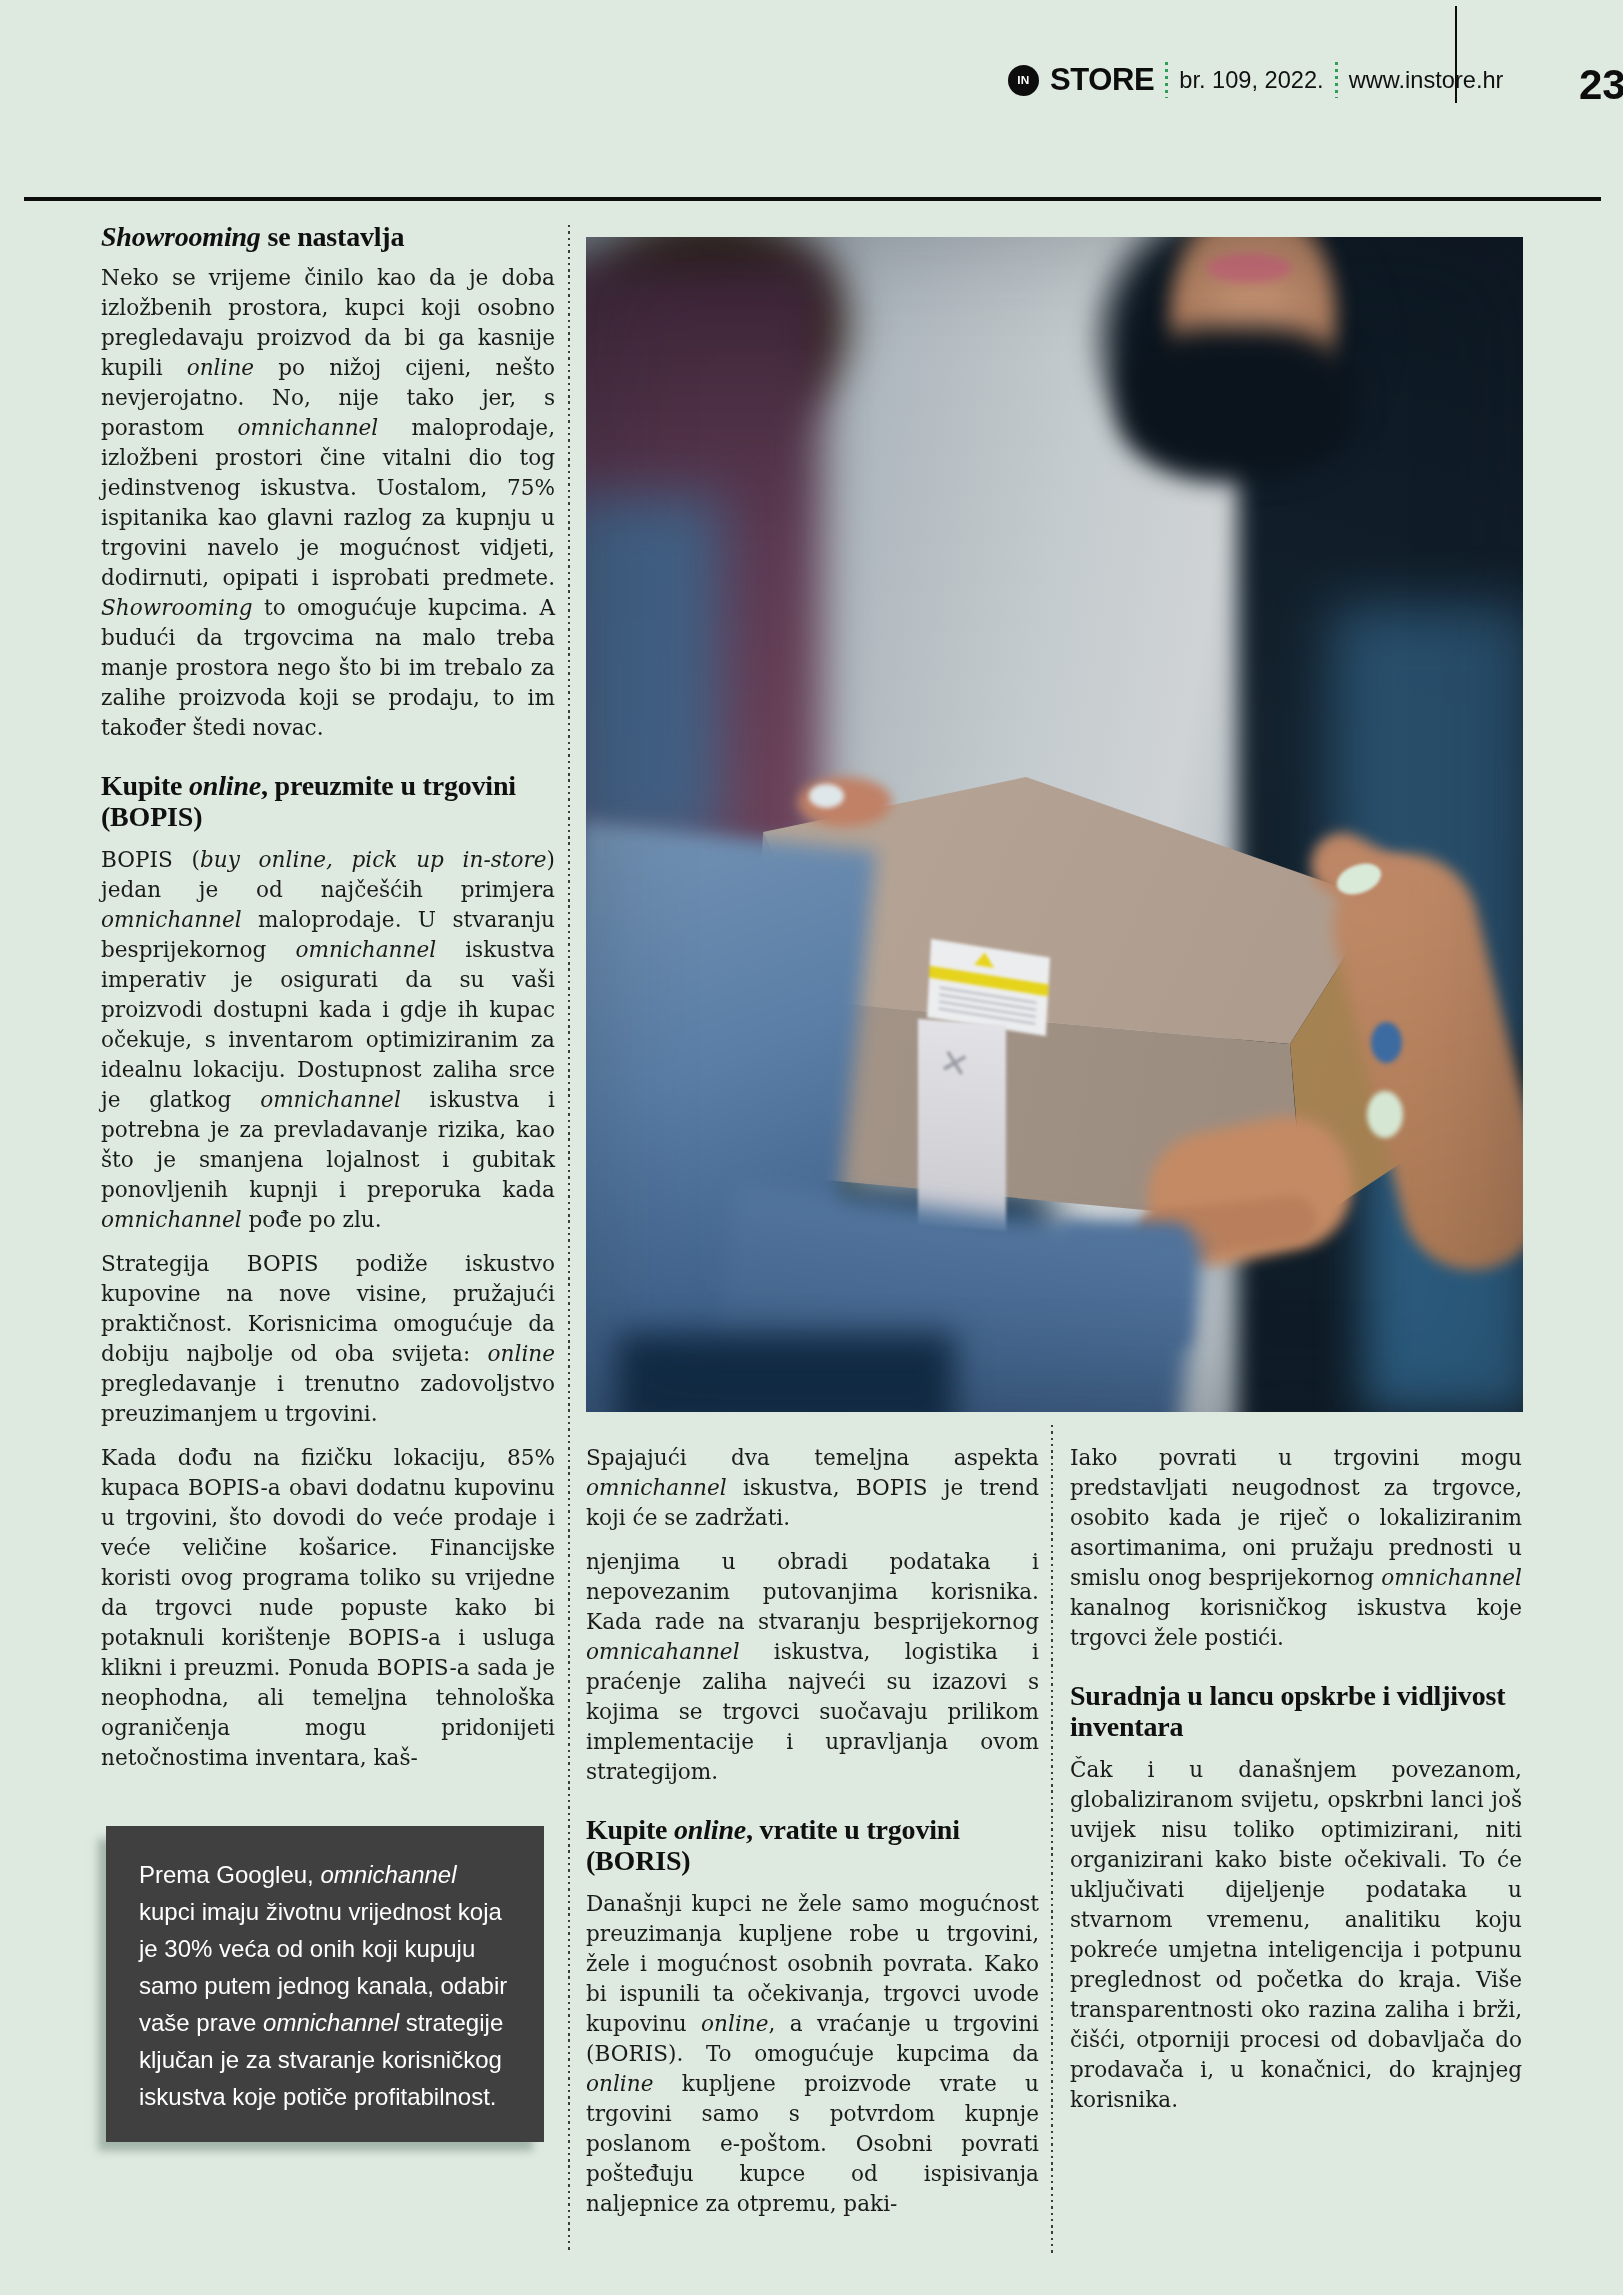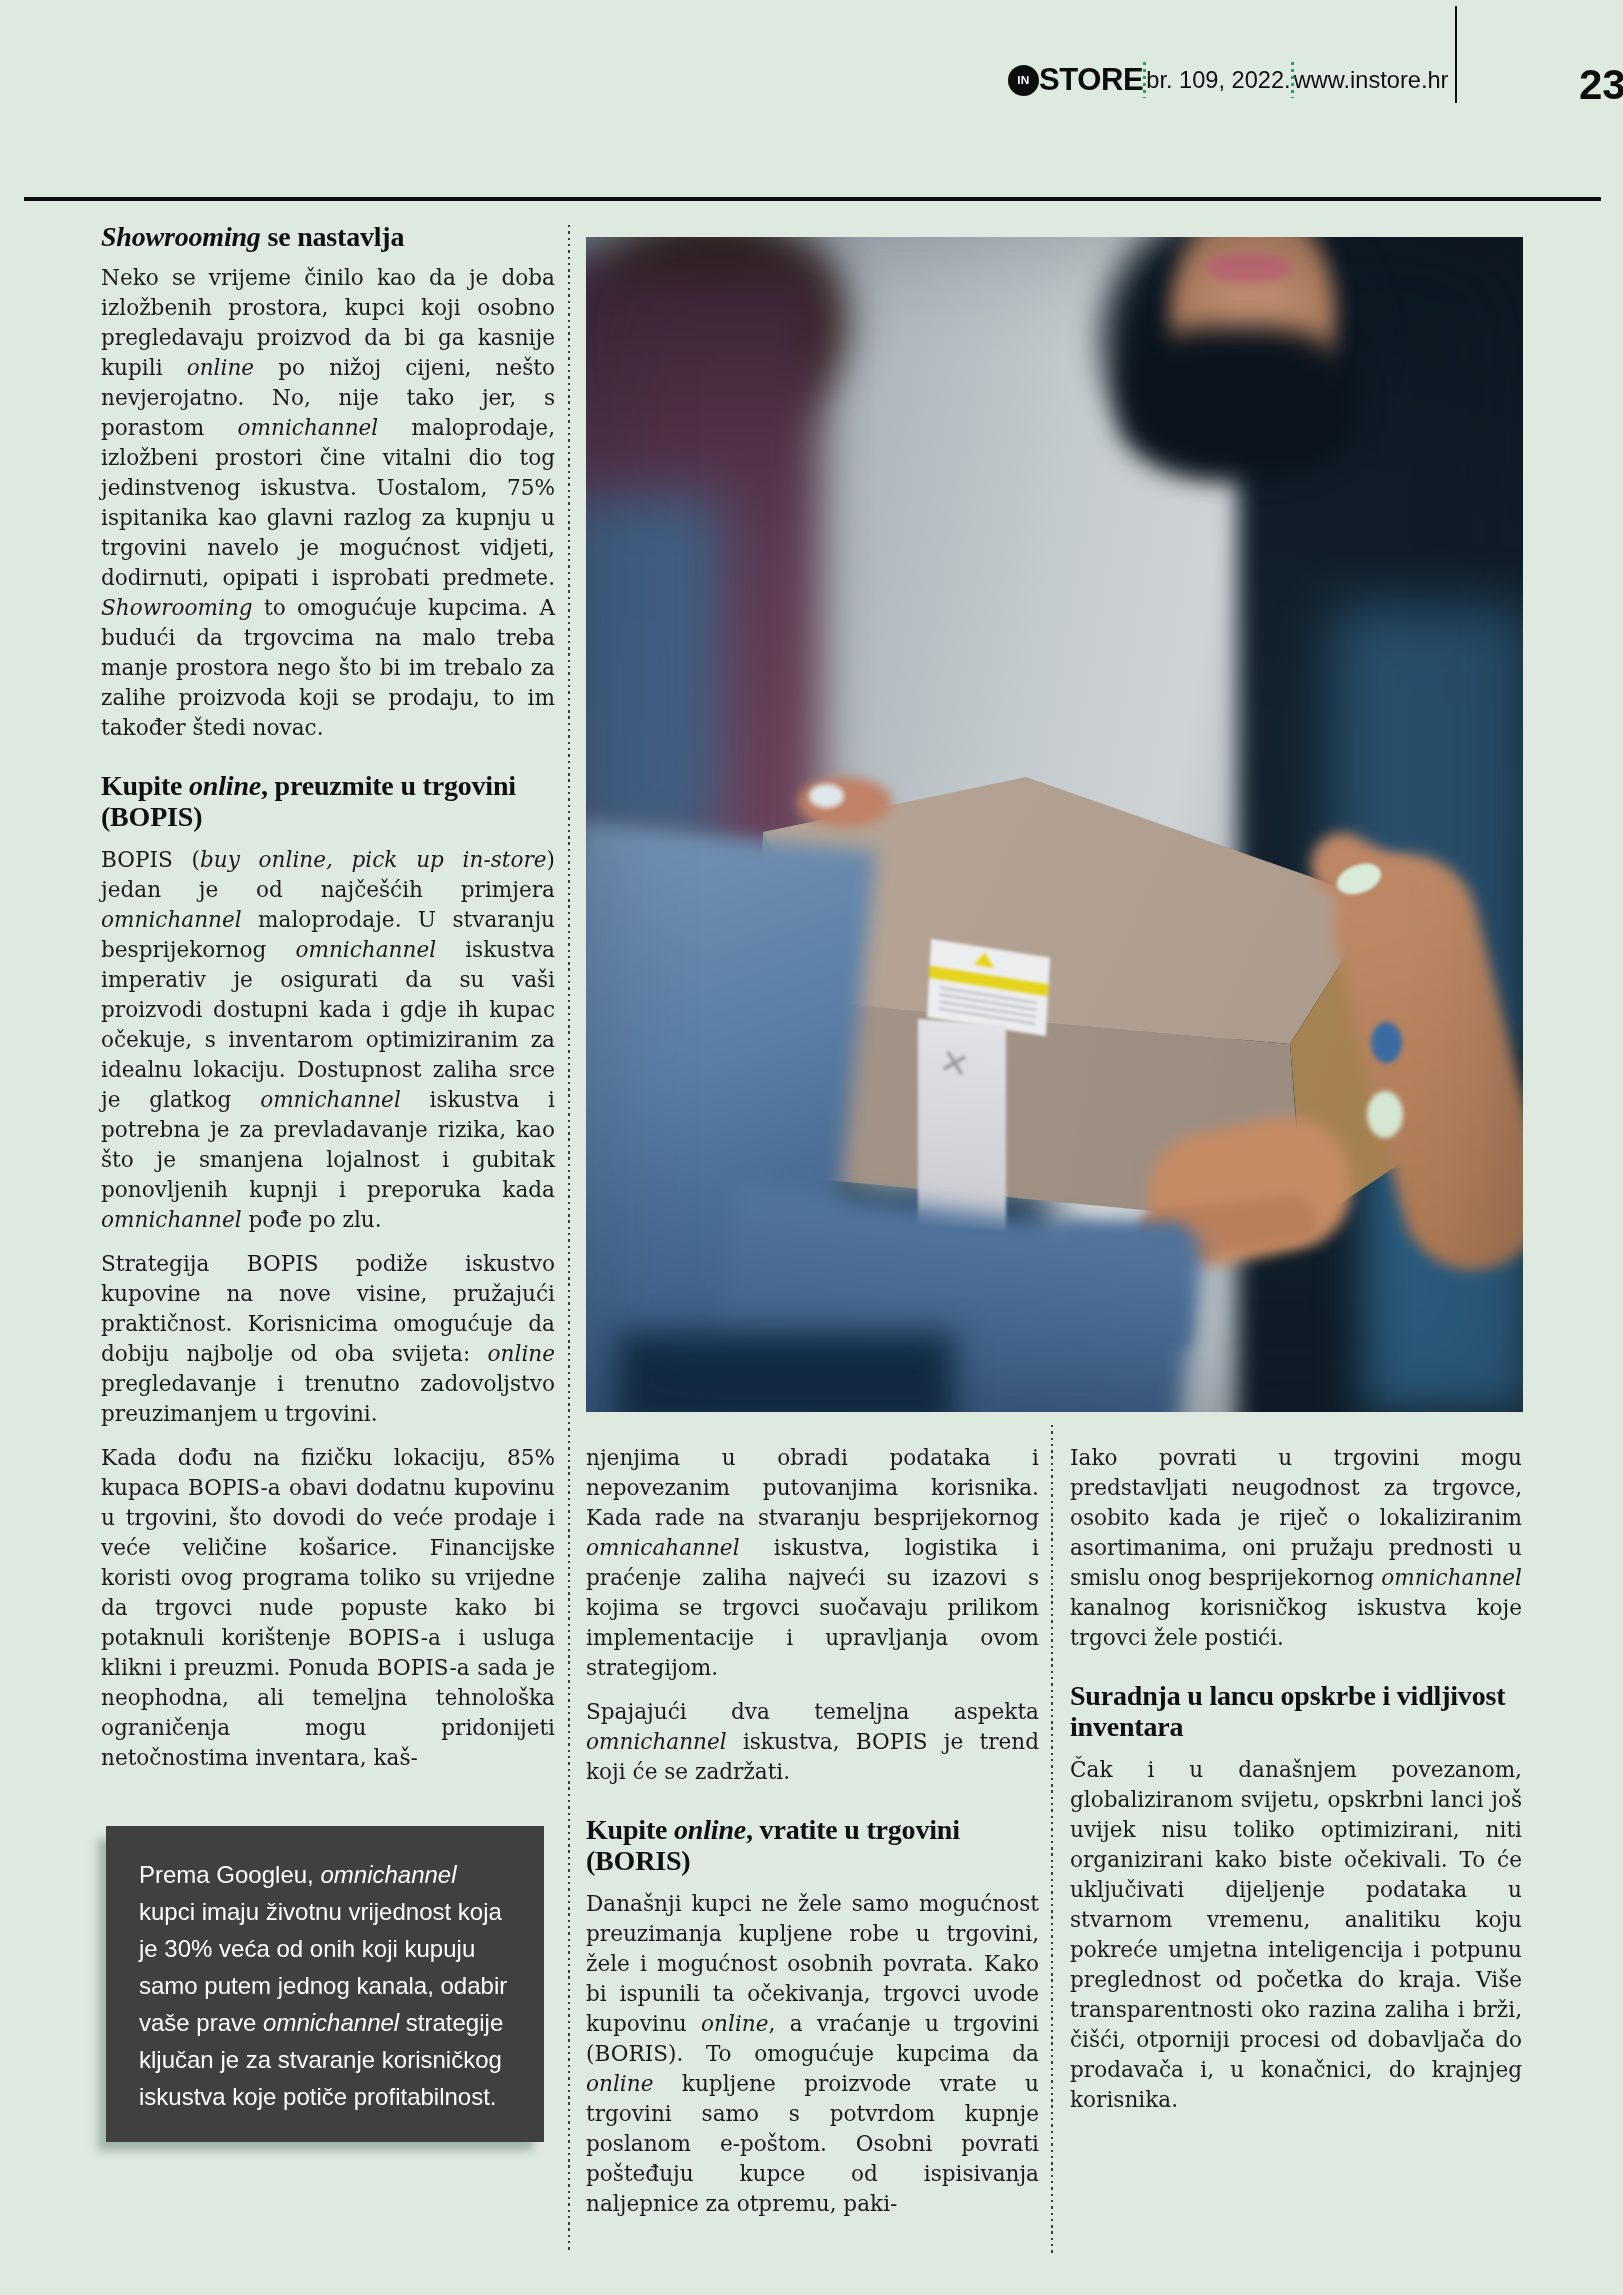--- a/index.html
+++ b/index.html
@@ -2,21 +2,21 @@
 <html lang="hr" style="font-size:12.6px"><head>
 <meta charset="utf-8">
 <style>
   html,body{margin:0;padding:0;background:#9aa49c;}
   .page{
     position:relative;width:1623px;height:2295px;overflow:hidden;
     background:#dee9e0;color:#1b1b1b;
     font-family:"DejaVu Serif","Liberation Serif",serif;
   }
   
-  .header-row{position:absolute;left:1008px;top:55px;height:50px;display:flex;align-items:center;}
+  .header-row{position:absolute;left:1008px;top:55px;height:50px;display:flex;align-items:center;gap:11px;}
   .logo-icon{width:31px;height:31px;border-radius:50%;background:#0d0d0d;color:#fff;
     display:flex;align-items:center;justify-content:center;
     font-family:"Liberation Sans",sans-serif;font-weight:bold;font-size:11.8px;letter-spacing:0.4px;flex:0 0 auto;}
   .logo-text{font-family:"Liberation Sans",sans-serif;font-weight:bold;font-size:31px;letter-spacing:-0.4px;color:#0d0d0d;}
   .hdr-dots{width:3.1px;height:36px;background:repeating-linear-gradient(to bottom,#2f9e57 0 3.1px,transparent 3.1px 7px);flex:0 0 auto;}
   .hdr-meta{font-family:"Liberation Sans",sans-serif;font-size:23.6px;color:#111;white-space:nowrap;}
   .hdr-vline{position:absolute;left:1455px;top:6.3px;width:2.4px;height:97px;background:#0d0d0d;}
   .page-number{position:absolute;left:1579px;top:61px;width:71px;
     font-family:"Liberation Sans",sans-serif;font-weight:bold;font-size:42px;color:#0d0d0d;}
   .header-rule{position:absolute;left:23.6px;top:197px;width:1577px;height:3.9px;background:#0d0d0d;}
@@ -166,22 +166,22 @@
     <p><span>Neko se vrijeme činilo kao da je doba izložbenih prostora, kupci koji osobno pregledavaju proizvod da bi ga kasnije kupili </span><em>online</em><span> po nižoj cijeni, nešto nevjerojatno. No, nije tako jer, s porastom </span><em>omnichannel</em><span> maloprodaje, izložbeni prostori čine vitalni dio tog jedinstvenog iskustva. Uostalom, 75% ispitanika kao glavni razlog za kupnju u trgovini navelo je mogućnost vidjeti, dodirnuti, opipati i isprobati predmete. </span><em>Showrooming</em><span> to omogućuje kupcima. A budući da trgovcima na malo treba manje prostora nego što bi im trebalo za zalihe proizvoda koji se prodaju, to im također štedi novac.</span></p>
     <h2><span>Kupite </span><em>online</em><span>, preuzmite u trgovini (BOPIS)</span></h2>
     <p><span>BOPIS (</span><em>buy online, pick up in-store</em><span>) jedan je od najčešćih primjera </span><em>omnichannel</em><span> maloprodaje. U stvaranju besprijekornog </span><em>omnichannel</em><span> iskustva imperativ je osigurati da su vaši proizvodi dostupni kada i gdje ih kupac očekuje, s inventarom optimiziranim za idealnu lokaciju. Dostupnost zaliha srce je glatkog </span><em>omnichannel</em><span> iskustva i potrebna je za prevladavanje rizika, kao što je smanjena lojalnost i gubitak ponovljenih kupnji i preporuka kada </span><em>omnichannel</em><span> pođe po zlu.</span></p>
     <p><span>Strategija BOPIS podiže iskustvo kupovine na nove visine, pružajući praktičnost. Korisnicima omogućuje da dobiju najbolje od oba svijeta: </span><em>online</em><span> pregledavanje i trenutno zadovoljstvo preuzimanjem u trgovini.</span></p>
     <p><span>Kada dođu na fizičku lokaciju, 85% kupaca BOPIS-a obavi dodatnu kupovinu u trgovini, što dovodi do veće prodaje i veće veličine košarice. Financijske koristi ovog programa toliko su vrijedne da trgovci nude popuste kako bi potaknuli korištenje BOPIS-a i usluga klikni i preuzmi. Ponuda BOPIS-a sada je neophodna, ali temeljna tehnološka ograničenja mogu pridonijeti netočnostima inventara, kaš-</span></p>
   </div>
 
   <div class="callout"><span>Prema Googleu, </span><em>omnichannel</em><span> kupci imaju životnu vrijednost koja je 30% veća od onih koji kupuju samo putem jednog kanala, odabir vaše prave </span><em>omnichannel</em><span> strategije ključan je za stvaranje korisničkog iskustva koje potiče profitabilnost.</span></div>
 
   <div class="col col2">
+    <p><span>Spajajući dva temeljna aspekta </span><em>omnichannel</em><span> iskustva, BOPIS je trend koji će se zadržati.</span></p>
     <p><span>njenjima u obradi podataka i nepovezanim putovanjima korisnika. Kada rade na stvaranju besprijekornog </span><em>omnicahannel</em><span> iskustva, logistika i praćenje zaliha najveći su izazovi s kojima se trgovci suočavaju prilikom implementacije i upravljanja ovom strategijom.</span></p>
-    <p><span>Spajajući dva temeljna aspekta </span><em>omnichannel</em><span> iskustva, BOPIS je trend koji će se zadržati.</span></p>
     <h3><span>Kupite </span><em>online</em><span>, vratite u trgovini (BORIS)</span></h3>
     <p><span>Današnji kupci ne žele samo mogućnost preuzimanja kupljene robe u trgovini, žele i mogućnost osobnih povrata. Kako bi ispunili ta očekivanja, trgovci uvode kupovinu </span><em>online</em><span>, a vraćanje u trgovini (BORIS). To omogućuje kupcima da </span><em>online</em><span> kupljene proizvode vrate u trgovini samo s potvrdom kupnje poslanom e-poštom. Osobni povrati pošteđuju kupce od ispisivanja naljepnice za otpremu, paki-</span></p>
   </div>
 
   <div class="col col3">
     <p><span>Iako povrati u trgovini mogu predstavljati neugodnost za trgovce, osobito kada je riječ o lokaliziranim asortimanima, oni pružaju prednosti u smislu onog besprijekornog </span><em>omnichannel</em><span> kanalnog korisničkog iskustva koje trgovci žele postići.</span></p>
     <h3><span>Suradnja u lancu opskrbe i vidljivost inventara</span></h3>
     <p><span>Čak i u današnjem povezanom, globaliziranom svijetu, opskrbni lanci još uvijek nisu toliko optimizirani, niti organizirani kako biste očekivali. To će uključivati dijeljenje podataka u stvarnom vremenu, analitiku koju pokreće umjetna inteligencija i potpunu preglednost od početka do kraja. Više transparentnosti oko razina zaliha i brži, čišći, otporniji procesi od dobavljača do prodavača i, u konačnici, do krajnjeg korisnika.</span></p>
   </div>
 

